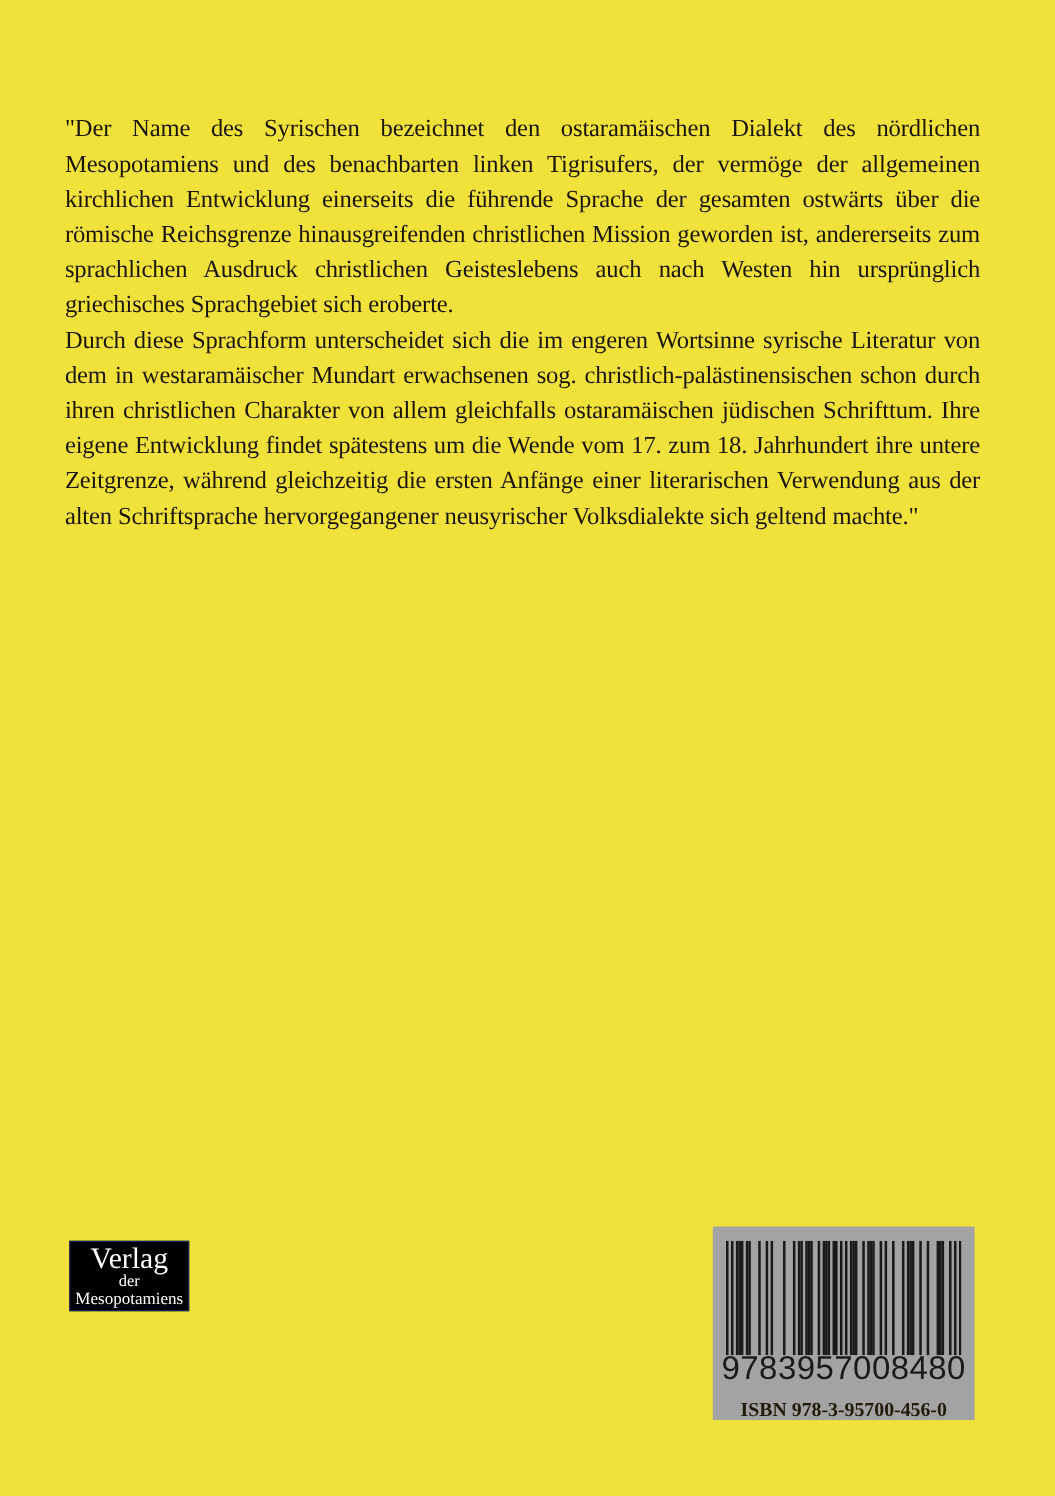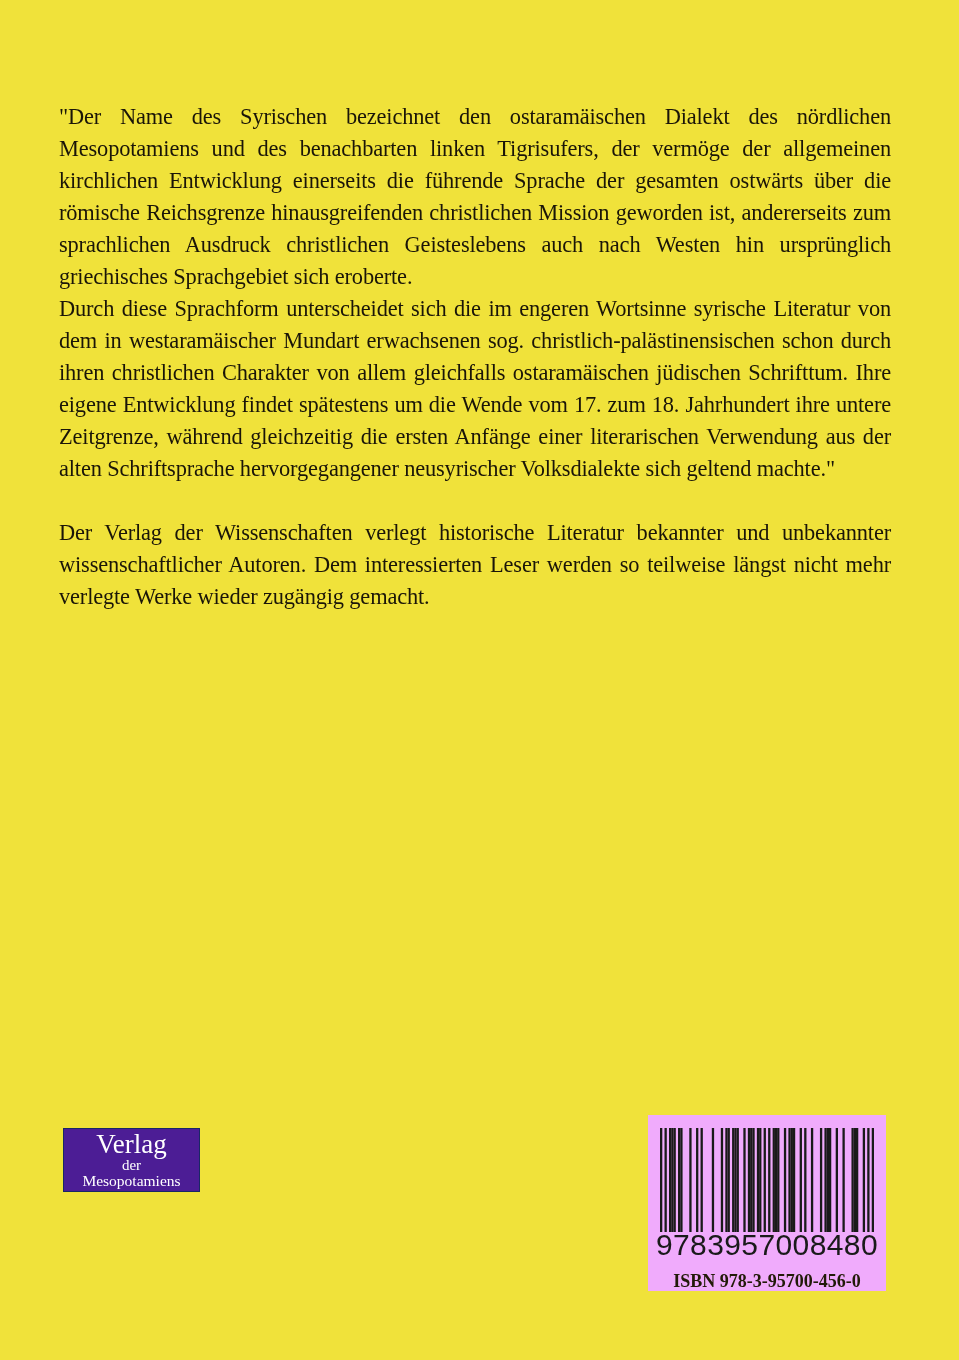--- a/index.html
+++ b/index.html
@@ -13,34 +13,34 @@
   .text-block {
     position:absolute; left:59px; top:101px; width:832px;
     font-size:22.4px; line-height:32px;
     text-align:justify;
     font-stretch:condensed;
     letter-spacing:-0.15px;
   }
   .text-block p { margin:0; }
   .text-block p.gap { margin-top:32px; }
   .logo {
-    position:absolute; left:63px; top:1128px; width:137px; height:64px;
-    background:#4c1d95;
+    position:absolute; left:63px; top:1128px; width:109px; height:64px;
+    background:#000000;
     border:1px solid #1a2766;
     box-sizing:border-box;
     color:#ffffff;
     text-align:center;
     font-family:"Liberation Serif", serif;
   }
   .logo .l1 { font-size:27px; line-height:28px; margin-top:1px; }
   .logo .l2 { font-size:15px; line-height:14px; }
   .logo .l3 { font-size:15.5px; line-height:18px; }
   .barcode-box {
     position:absolute; left:648px; top:1115px; width:238px; height:176px;
-    background:#f0abfc;
+    background:#a3a3a3;
   }
   .bars {
     position:absolute; left:12px; top:13px; width:214px; height:104px;
   }
   .bars svg { display:block; }
   .barcode-digits {
     position:absolute; left:0; top:113px; width:238px;
     text-align:center;
     font-family:"Liberation Sans", "DejaVu Sans", sans-serif;
     font-size:30px; letter-spacing:0.4px; color:#1a1a1a;
@@ -51,21 +51,20 @@
     font-family:"Liberation Serif", serif;
     font-weight:bold; font-size:18px; color:#221a08;
   }
 </style>
 </head>
 <body>
 
 <div class="text-block">
   <p>"Der Name des Syrischen bezeichnet den ostaramäischen Dialekt des nördlichen Mesopotamiens und des benachbarten linken Tigrisufers, der vermöge der allgemeinen kirchlichen Entwicklung einerseits die führende Sprache der gesamten ostwärts über die römische Reichsgrenze hinausgreifenden christlichen Mission geworden ist, andererseits zum sprachlichen Ausdruck christlichen Geisteslebens auch nach Westen hin ursprünglich griechisches Sprachgebiet sich eroberte.</p>
   <p>Durch diese Sprachform unterscheidet sich die im engeren Wortsinne syrische Literatur von dem in westaramäischer Mundart erwachsenen sog. christlich-palästinensischen schon durch ihren christlichen Charakter von allem gleichfalls ostaramäischen jüdischen Schrifttum. Ihre eigene Entwicklung findet spätestens um die Wende vom 17. zum 18. Jahrhundert ihre untere Zeitgrenze, während gleichzeitig die ersten Anfänge einer literarischen Verwendung aus der alten Schriftsprache hervorgegangener neusyrischer Volksdialekte sich geltend machte."</p>
-  <p class="gap">Der Verlag der Wissenschaften verlegt historische Literatur bekannter und unbekannter wissenschaftlicher Autoren. Dem interessierten Leser werden so teilweise längst nicht mehr verlegte Werke wieder zugängig gemacht.</p>
 </div>
 
 <div class="logo">
   <div class="l1">Verlag</div>
   <div class="l2">der</div>
   <div class="l3">Mesopotamiens</div>
 </div>
 
 <div class="barcode-box">
   <div class="bars">

